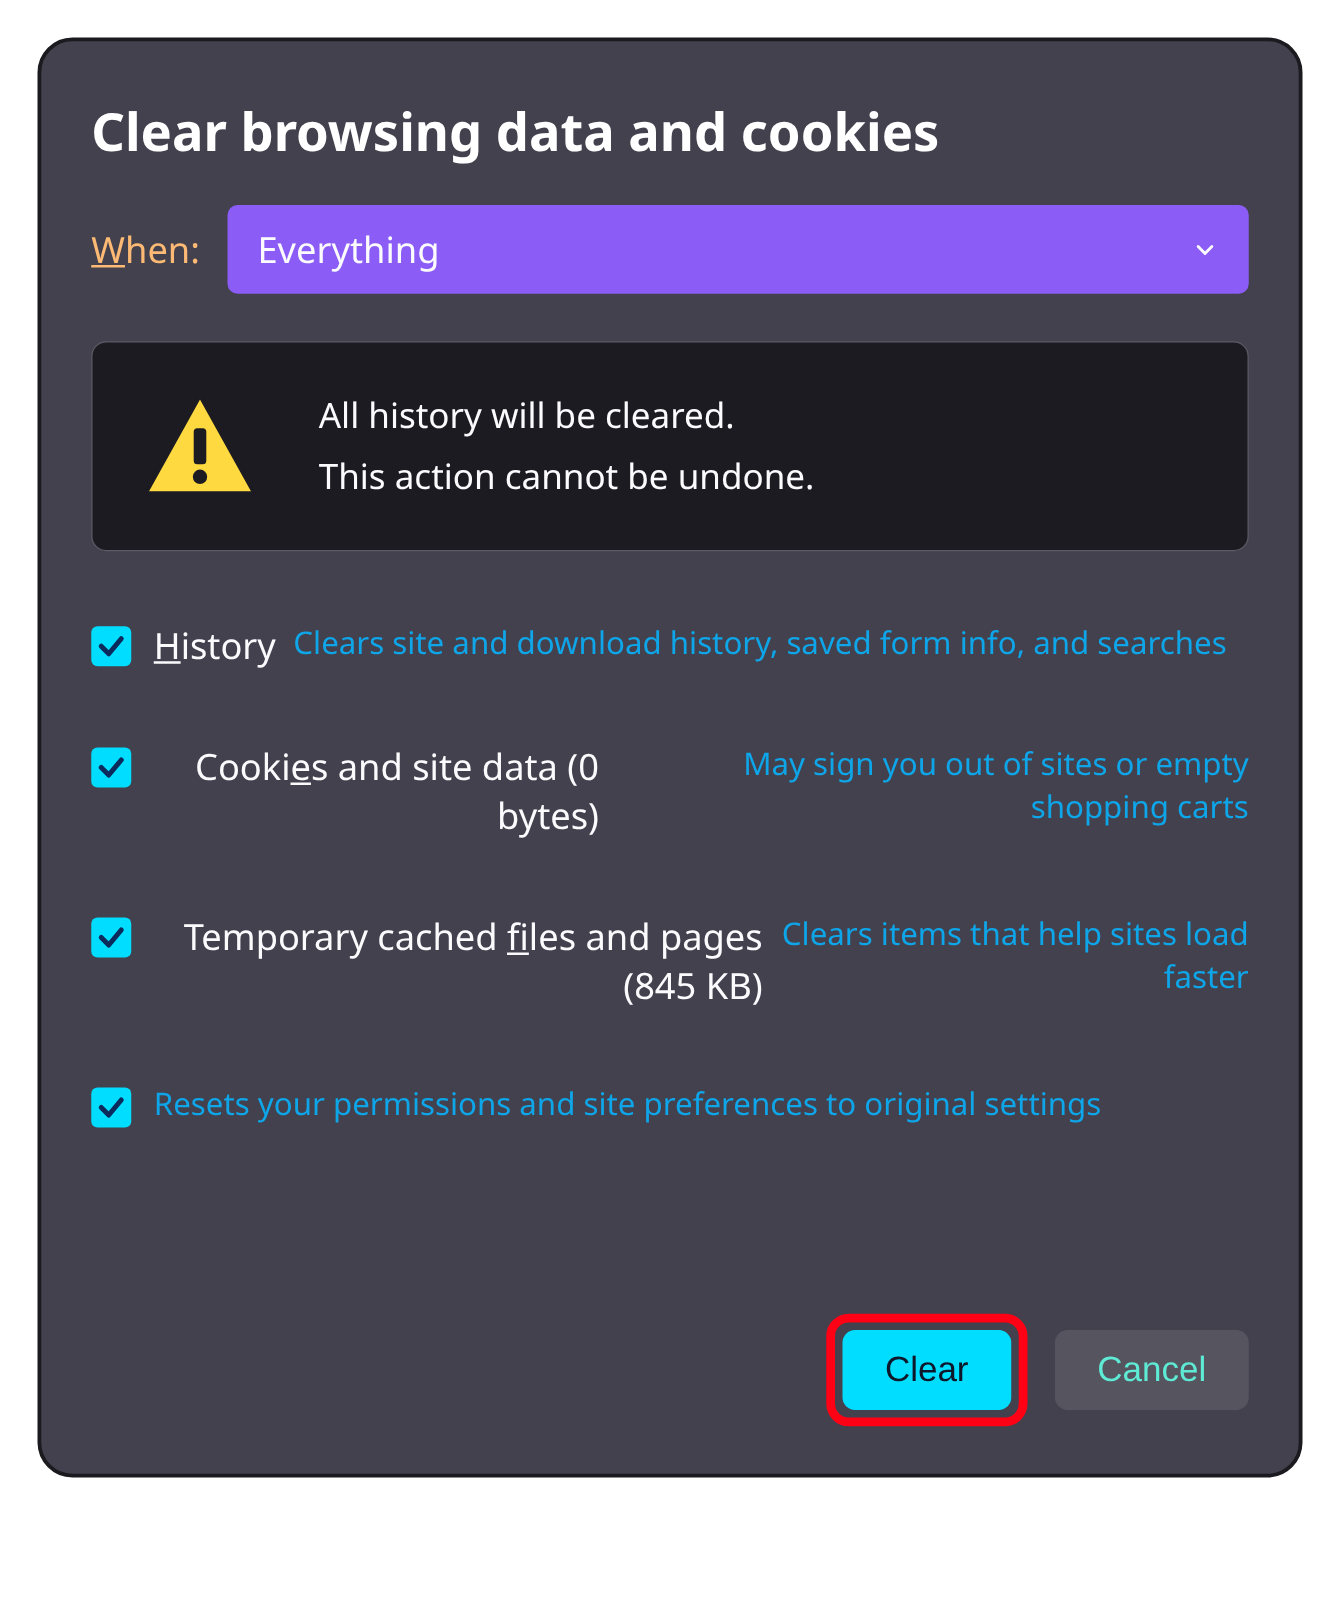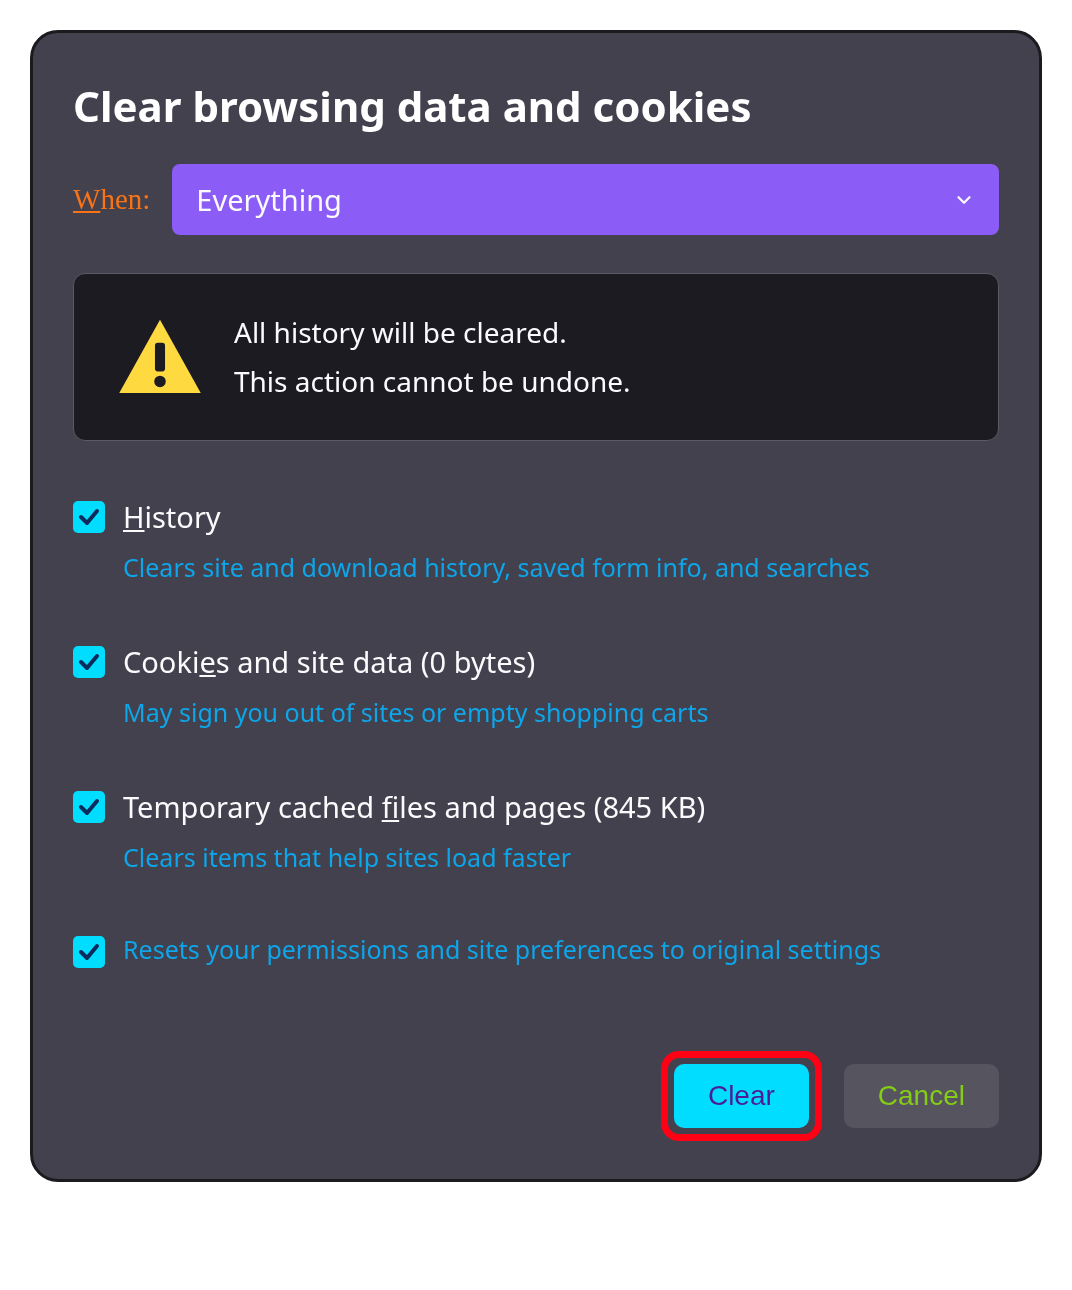--- a/index.html
+++ b/index.html
@@ -28,22 +28,21 @@
     margin-bottom: 30px;
   }
   .when-row {
     display: flex;
     align-items: center;
     gap: 22px;
     margin-bottom: 38px;
   }
   .when-label {
     font-size: 29px;
-    color: #f97316;
-    font-family: Liberation Serif, serif;
+    color: #fdba74;
   }
   .when-label .accel { text-decoration: underline; }
   .dropdown {
     flex: 1;
     background: #8b5cf6;
     border-radius: 8px;
     padding: 16px 24px;
     display: flex;
     align-items: center;
     justify-content: space-between;
@@ -54,41 +53,41 @@
     color: #fbfbfe;
   }
   .chevron svg { width: 22px; height: 22px; display: block; }
   .warning-box {
     background: #1c1b22;
     border: 1px solid #5b5b66;
     border-radius: 12px;
     padding: 34px 40px;
     display: flex;
     align-items: center;
-    gap: 28px;
+    gap: 49px;
     margin-bottom: 56px;
   }
   .warning-icon svg { width: 92px; height: 92px; display: block; }
   .warning-text { font-size: 28px; line-height: 1.75; color: #fbfbfe; }
   .options { display: flex; flex-direction: column; gap: 58px; flex: 1; }
   .option-row { display: flex; align-items: flex-start; gap: 18px; }
   .checkbox {
     width: 32px;
     height: 32px;
     background: #00ddff;
     border-radius: 5px;
     display: flex;
     align-items: center;
     justify-content: center;
     flex-shrink: 0;
     margin-top: 4px;
     cursor: pointer;
   }
   .checkbox svg { width: 24px; height: 24px; display: block; }
-  .option-texts { display: flex; flex-direction: column; gap: 14px; }
+  .option-texts { display: flex; flex-direction: row; gap: 14px; text-align: right; }
   .option-label { font-size: 29px; color: #fbfbfe; }
   .option-label .accel { text-decoration: underline; }
   .option-desc { font-size: 25px; color: #0ea5e9; }
   .buttons {
     display: flex;
     justify-content: flex-end;
     align-items: center;
     gap: 22px;
     margin-top: 30px;
   }
@@ -97,22 +96,22 @@
     border-radius: 18px;
     padding: 6px;
   }
   .btn {
     font-size: 28px;
     padding: 16px 34px;
     border-radius: 10px;
     border: none;
     cursor: pointer;
   }
-  .btn-primary { background: #00ddff; color: #4c1d95; }
-  .btn-secondary { background: #55545f; color: #84cc16; }
+  .btn-primary { background: #00ddff; color: #0f172a; }
+  .btn-secondary { background: #55545f; color: #5eead4; }
 </style>
 </head>
 <body>
 
 <div class="dialog">
 
   <h1 class="dialog-title">Clear browsing data and cookies</h1>
 
   <div class="when-row">
     <div class="when-label"><span class="accel">W</span><span>hen:</span></div>

